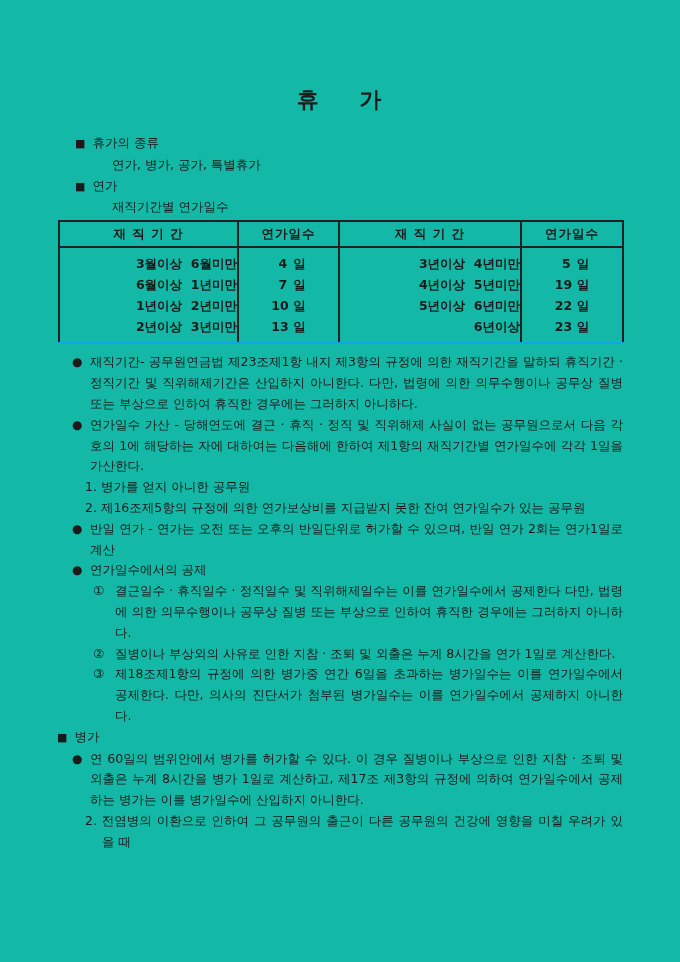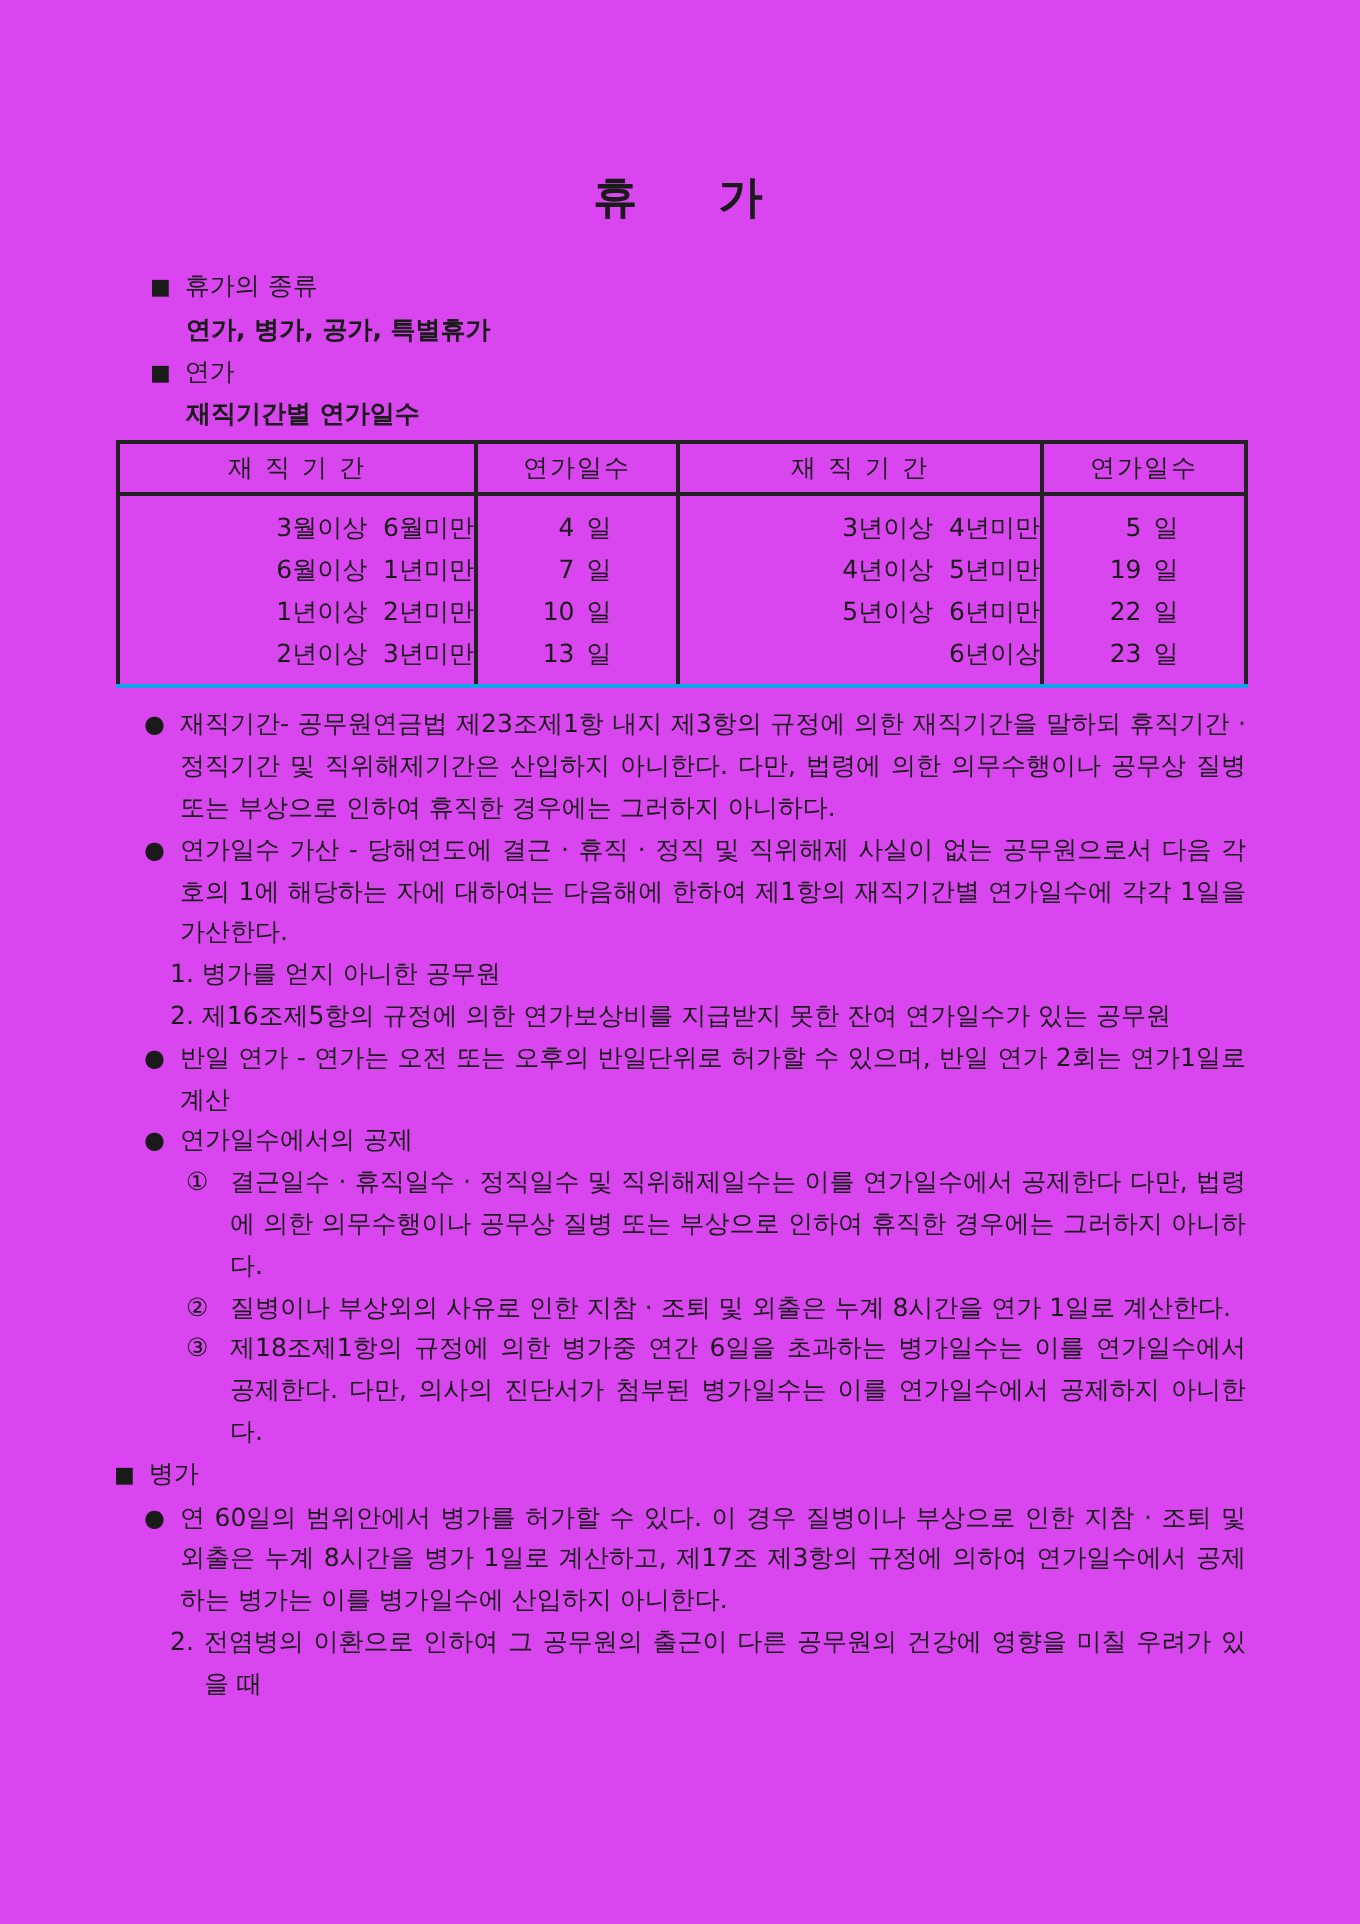--- a/index.html
+++ b/index.html
@@ -1,51 +1,51 @@
 <!DOCTYPE html>
 <html><head>
 <meta charset="utf-8">
 <style>
   html,body{margin:0;padding:0;background:#fff;}
   .page{
     position:relative;
     width:680px;height:962px;
     box-sizing:border-box;
-    background:#d946ef;
+    background:#14b8a6;
     color:#1a1a1a;
     font-family:"DejaVu Sans",sans-serif;
     font-size:12.5px;
     line-height:20.8px;
     padding:86px 57px 0 57px;
     overflow:hidden;
   }
   .doc-title{
     text-align:center;
     font-size:22px;
     font-weight:bold;
     line-height:28px;
     white-space:pre;
     margin:0 0 19px 0;
     letter-spacing:2px;
   }
   .line{margin:0;}
   .indent1{margin-left:18px;}
-  .indent2{margin-left:36px;font-weight:bold;}
+  .indent2{margin-left:55px;}
   .sq-heading{display:flex;align-items:baseline;}
   .sq-heading .sq{font-size:11px;margin-right:7px;}
   
   table.leave{
     border-collapse:collapse;
     margin:2px 1px 8px 1px;
     width:564px;
     table-layout:fixed;
   }
   table.leave th, table.leave td{
     white-space:pre;
-    font-weight:normal;
+    font-weight:bold;
     padding:0;
   }
   table.leave th{
     border:2px solid #222;
     height:24px;
     text-align:center;
     letter-spacing:1px;
   }
   table.leave td{
     border-left:2px solid #222;

